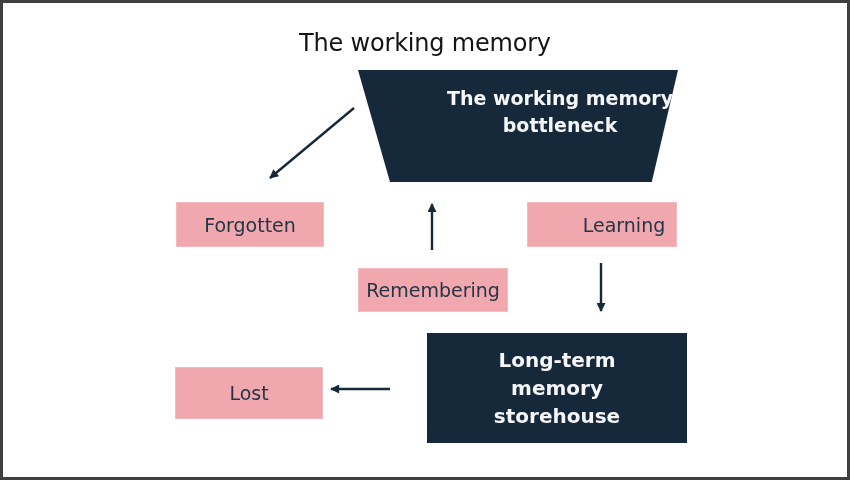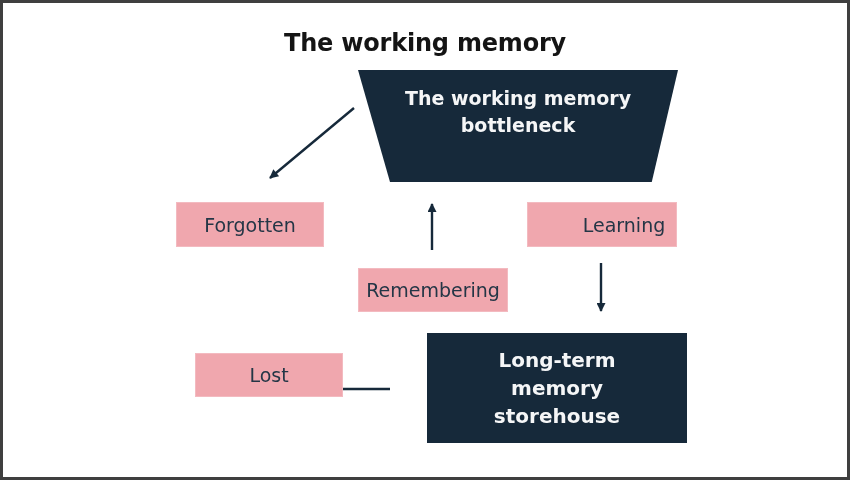--- a/index.html
+++ b/index.html
@@ -18,21 +18,21 @@
     overflow: hidden;
   }
   .title {
     position: absolute;
     left: 0;
     top: 26px;
     width: 100%;
     margin: 0;
     text-align: center;
     font-size: 24px;
-    font-weight: bold;
+    font-weight: normal;
     letter-spacing: -0.2px;
     color: #141414;
   }
   .arrows {
     position: absolute;
     left: 0;
     top: 0;
     width: 844px;
     height: 474px;
     pointer-events: none;
@@ -46,20 +46,21 @@
     text-align: center;
   }
   .trapezoid {
     left: 355px;
     top: 67px;
     width: 320px;
     height: 112px;
     background: #16293a;
     clip-path: polygon(0% 0%, 100% 0%, 91.8% 100%, 10% 100%);
     align-items: flex-start;
+    justify-content: flex-end;
   }
   .trapezoid .node-label {
     margin-top: 15px;
     max-width: 236px;
     font-size: 19px;
     font-weight: bold;
     line-height: 27px;
     color: #f5f6f7;
   }
   .navy-box {
@@ -79,21 +80,21 @@
   }
   .pink-box {
     background: #f0a7ae;
     border: 1px solid #f3bac0;
     font-size: 19px;
     color: #243646;
   }
   .box-forgotten  { left: 173px; top: 199px; width: 148px; height: 45px; }
   .box-learning   { left: 524px; top: 199px; width: 150px; height: 45px; padding-left: 44px; }
   .box-remembering{ left: 355px; top: 265px; width: 150px; height: 44px; }
-  .box-lost       { left: 172px; top: 350px; width: 148px; height: 44px; margin-left: 20px; }
+  .box-lost       { left: 172px; top: 364px; width: 148px; height: 52px; }
 </style>
 </head>
 <body>
 
 <div class="canvas">
 
   <h1 class="title">The working memory</h1>
 
   <svg class="arrows" viewBox="0 0 844 474" aria-hidden="true">
     <defs>

